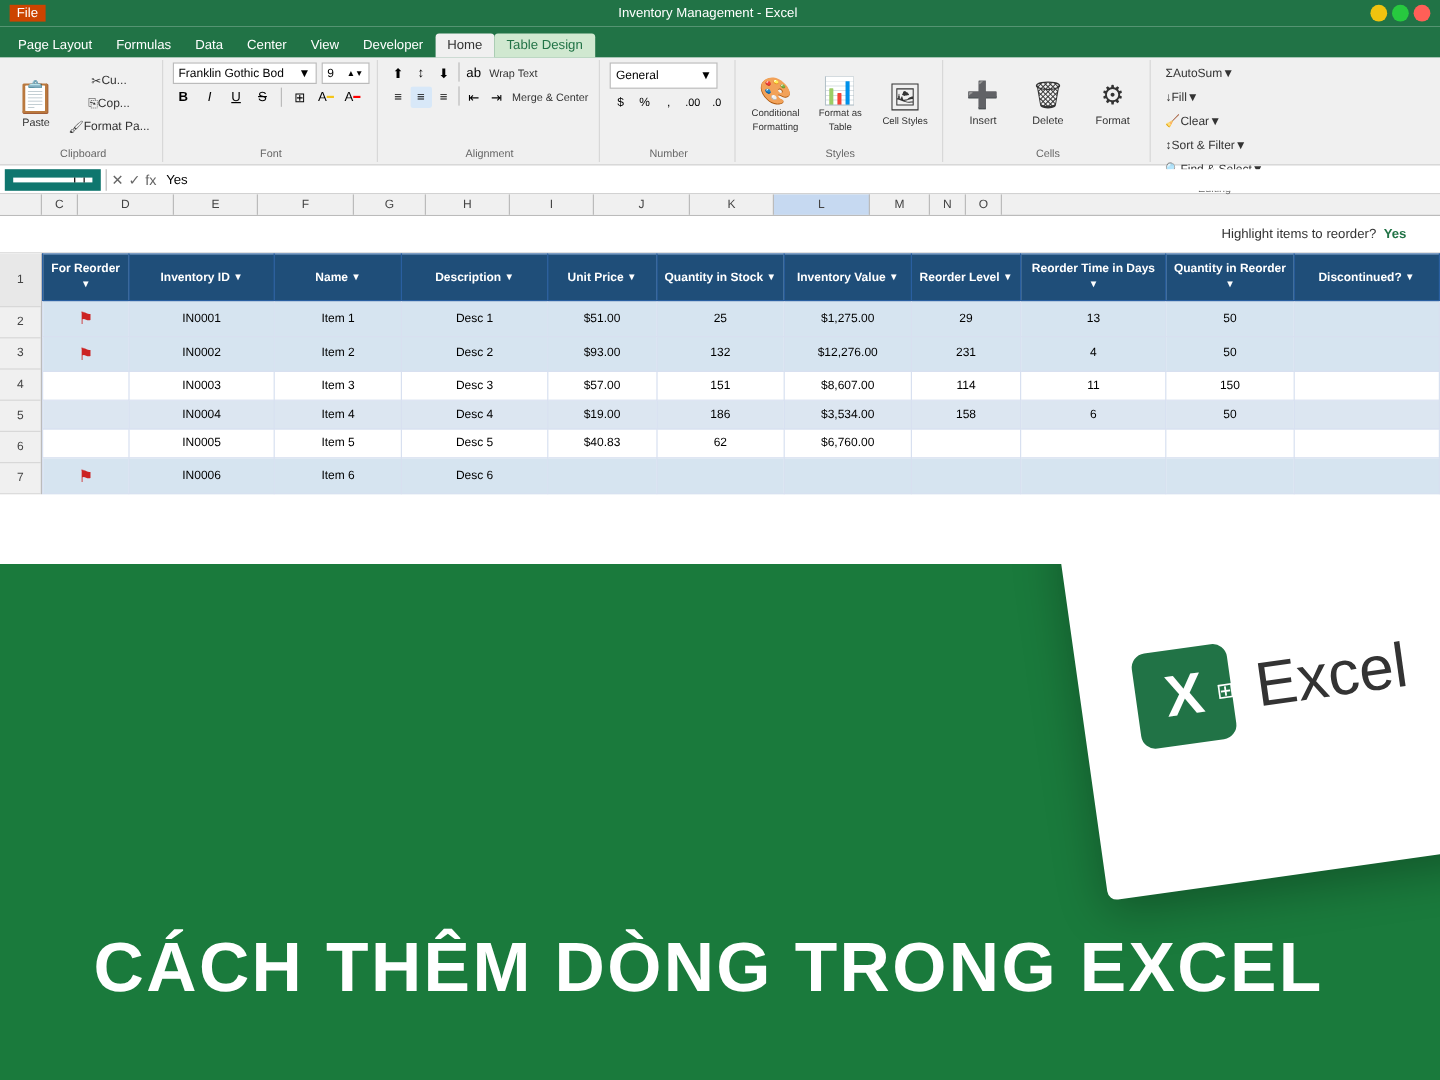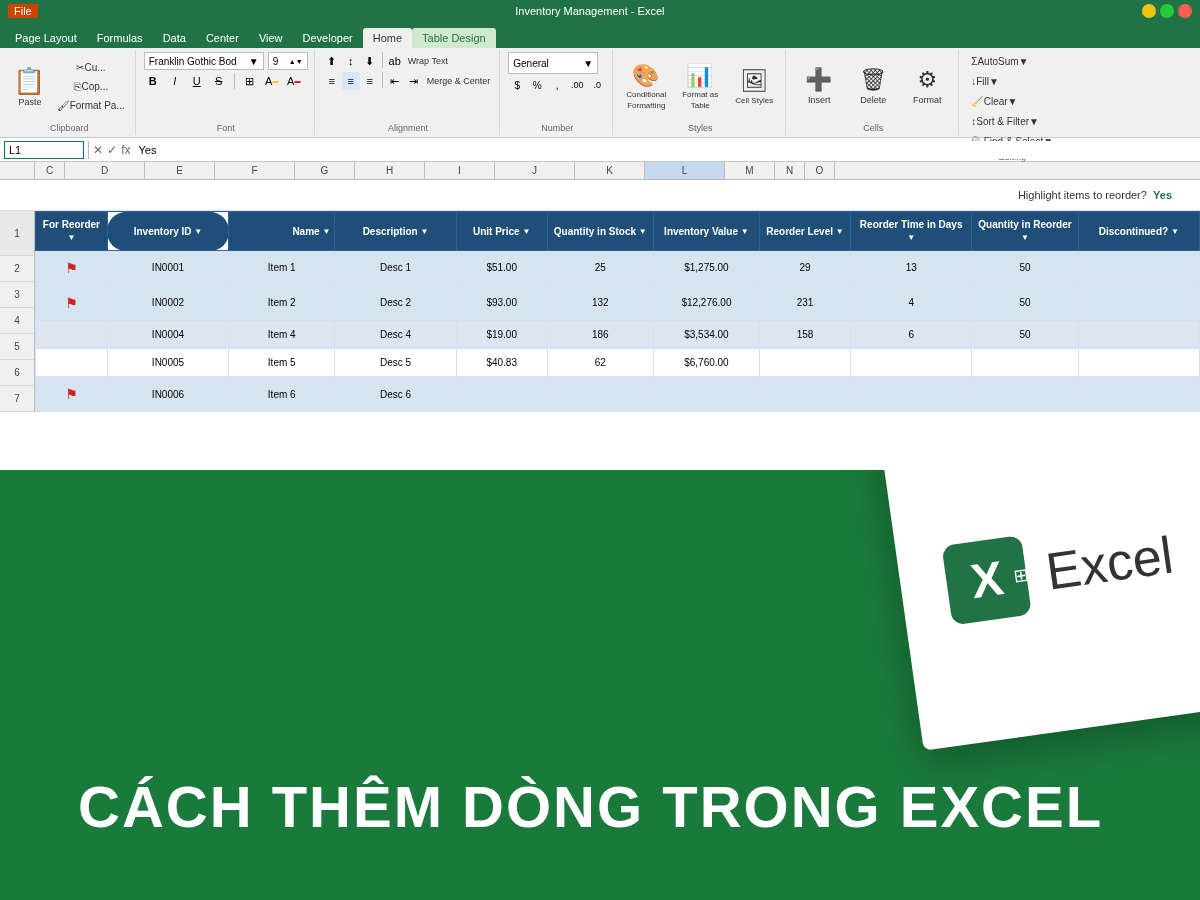--- a/index.html
+++ b/index.html
@@ -187,24 +187,24 @@
       background: white;
       border-bottom: 1px solid #c8c8c8;
       display: flex;
       align-items: center;
       padding: 0 4px;
       gap: 4px;
     }
     .name-box {
       width: 80px;
       height: 18px;
-      border: 1px solid #0f766e;
+      border: 7px solid #0f766e;
       font-size: 11px;
       padding: 1px 4px;
-      text-align: left;
+      text-align: right;
     }
     .formula-sep { width: 1px; height: 18px; background: #bbb; }
     .formula-icons { display: flex; gap: 4px; align-items: center; }
     .formula-icon { font-size: 12px; color: #666; cursor: pointer; }
     .formula-input {
       flex: 1;
       height: 18px;
       border: none;
       outline: none;
       font-size: 11px;
@@ -597,25 +597,25 @@
         <div class="row-num">7</div>
       </div>
 
       <table class="inventory-table">
         <thead>
           <tr>
             <th style="width:30px;">
               <span>For Reorder</span>
               <span class="filter-arrow">▼</span>
             </th>
-            <th style="width:80px;border-radius:19px;">
+            <th style="width:80px;">
               <span>Inventory ID</span>
               <span class="filter-arrow">▼</span>
             </th>
-            <th style="width:70px;text-align:right;">
+            <th style="width:70px;">
               <span>Name</span>
               <span class="filter-arrow">▼</span>
             </th>
             <th style="width:80px;">
               <span>Description</span>
               <span class="filter-arrow">▼</span>
             </th>
             <th style="width:60px;">
               <span>Unit Price</span>
               <span class="filter-arrow">▼</span>
@@ -666,20 +666,33 @@
               <td>Item 2</td>
               <td>Desc 2</td>
               <td>$93.00</td>
               <td>132</td>
               <td>$12,276.00</td>
               <td>231</td>
               <td>4</td>
               <td>50</td>
               <td></td>
             </tr>
+            <tr class="row-odd">
+              <td></td>
+              <td>IN0003</td>
+              <td>Item 3</td>
+              <td>Desc 3</td>
+              <td>$57.00</td>
+              <td>151</td>
+              <td>$8,607.00</td>
+              <td>114</td>
+              <td>11</td>
+              <td>150</td>
+              <td></td>
+            </tr>
             <tr class="row-even">
               <td></td>
               <td>IN0004</td>
               <td>Item 4</td>
               <td>Desc 4</td>
               <td>$19.00</td>
               <td>186</td>
               <td>$3,534.00</td>
               <td>158</td>
               <td>6</td>

